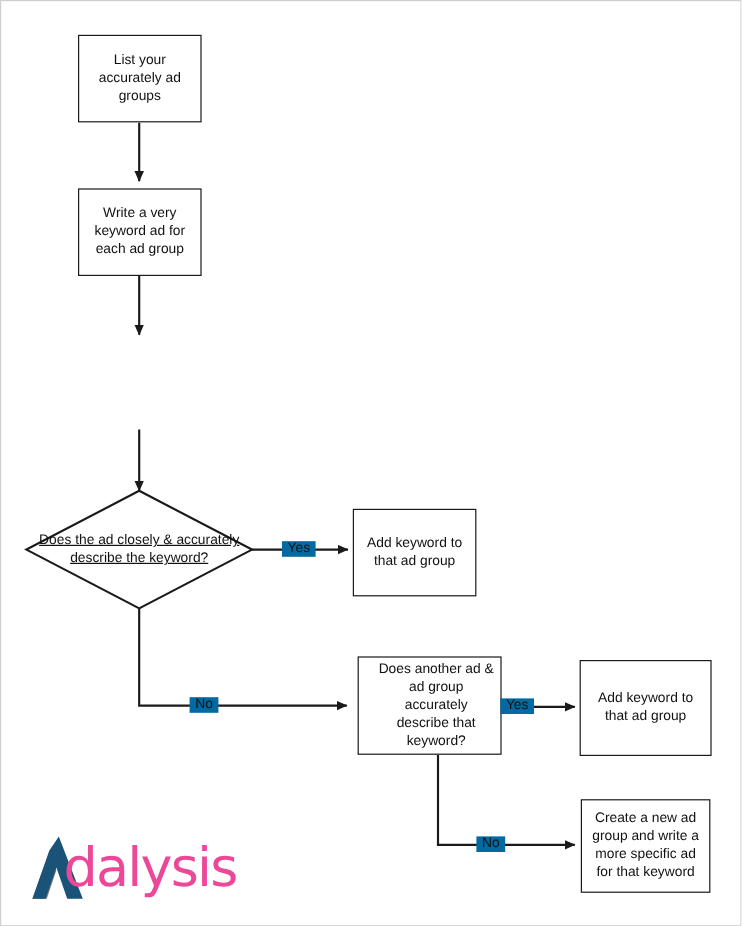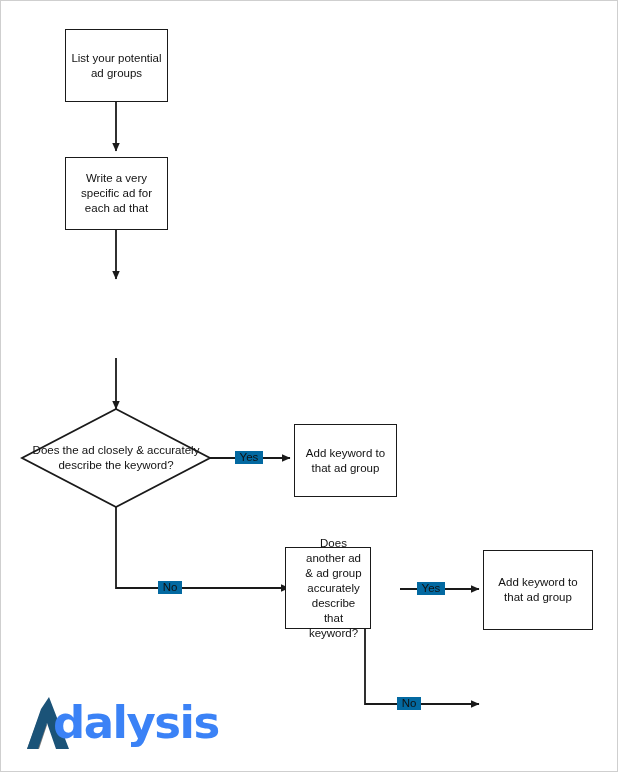--- a/index.html
+++ b/index.html
@@ -41,20 +41,21 @@
   .node-diamond-label {
     position: absolute;
     display: flex;
     align-items: center;
     justify-content: center;
     text-align: center;
     color: #111111;
     font-size: 11.5px;
     line-height: 15px;
     pointer-events: none;
+    text-decoration: underline;
   }
   .edge-label {
     position: absolute;
     background: #0369a1;
     color: #111111;
     font-size: 11.5px;
     line-height: 13px;
     text-align: center;
     padding: 0 1px;
   }
@@ -66,23 +67,23 @@
     width: 205px;
     height: 56px;
   }
   #logo svg { display: block; }
   .logo-wordmark {
     position: absolute;
     left: 52px;
     top: 694px;
     font-family: "DejaVu Sans", sans-serif;
     font-size: 45px;
-    font-weight: bold;
+    font-weight: normal;
     letter-spacing: -1.5px;
-    color: #3b82f6;
+    color: #ec4899;
     line-height: 56px;
   }
 </style>
 </head>
 <body>
 
 <div id="page">
 
   <svg id="flow-svg" viewBox="0 0 618 772">
     <defs>
@@ -105,44 +106,47 @@
 
       <path d="M399,588 L478,588" marker-end="url(#arrow)"></path>
 
       <path d="M364,628 L364,703 L478,703" marker-end="url(#arrow)"></path>
     </g>
 
     <polygon points="115,408 209,457 115,506 21,457" fill="#ffffff" stroke="#1a1a1a" stroke-width="1.8"></polygon>
   </svg>
 
   <div class="node-box" style="left:64px; top:28px; width:103px; height:73px;">
-    <span>List your potential ad groups</span>
+    <span>List your accurately ad groups</span>
   </div>
 
   <div class="node-box" style="left:64px; top:156px; width:103px; height:73px;">
-    <span>Write a very specific ad for each ad that</span>
+    <span>Write a very keyword ad for each ad group</span>
   </div>
 
 
   <div class="node-diamond-label" style="left:26px; top:428px; width:178px; height:58px;">
     <span>Does the ad closely &amp; accurately describe the keyword?</span>
   </div>
 
   <div class="node-box" style="left:293px; top:423px; width:103px; height:73px;">
     <span>Add keyword to that ad group</span>
   </div>
 
-  <div class="node-box" style="left:284px; top:546px; width:86px; height:82px;padding-left:16px;">
+  <div class="node-box" style="left:297px; top:546px; width:120px; height:82px;padding-left:16px;">
     <span>Does another ad &amp; ad group accurately describe that keyword?</span>
   </div>
 
   <div class="node-box" style="left:482px; top:549px; width:110px; height:80px;">
     <span>Add keyword to that ad group</span>
   </div>
 
+  <div class="node-box" style="left:483px; top:665px; width:108px; height:78px;">
+    <span>Create a new ad group and write a more specific ad for that keyword</span>
+  </div>
 
   <div class="edge-label" style="left:234px; top:450px; width:26px;">Yes</div>
 
   <div class="edge-label" style="left:157px; top:580px; width:22px;">No</div>
 
   <div class="edge-label" style="left:416px; top:581px; width:26px;">Yes</div>
 
   <div class="edge-label" style="left:396px; top:696px; width:22px;">No</div>
 
   <div id="logo">

